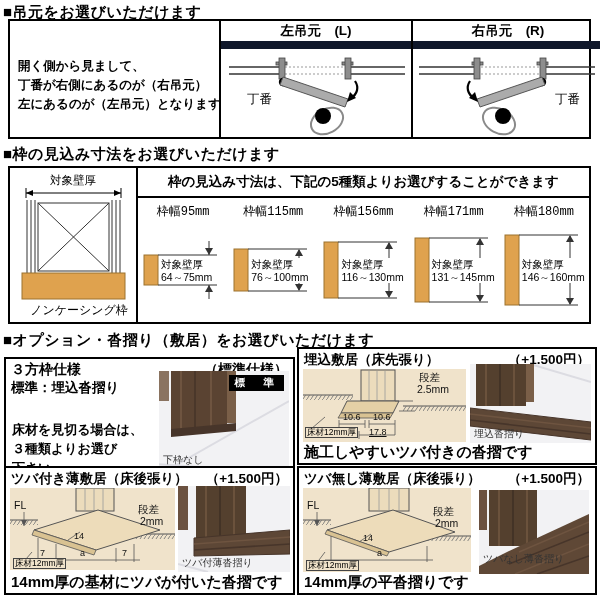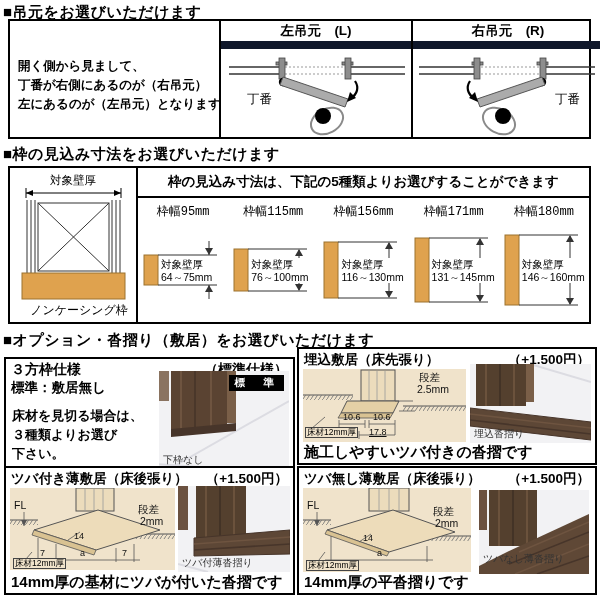--- a/index.html
+++ b/index.html
@@ -32,21 +32,21 @@
   .p-price{position:absolute;right:5px;top:2px;font-weight:bold;font-size:13.5px;white-space:nowrap;}
   .p-foot{position:absolute;left:5px;bottom:1px;font-weight:bold;font-size:15px;white-space:nowrap;}
   .diagram{position:absolute;background:#f0e3cb;}
   .dlab{position:absolute;font-size:10.5px;line-height:1;white-space:nowrap;color:#111;}
   .ddim{position:absolute;font-size:9px;line-height:1;white-space:nowrap;color:#111;}
   .dbox{position:absolute;font-size:8.5px;line-height:1.1;border:1px solid #444;background:#f0e3cb;padding:0 1px;white-space:nowrap;}
   .photo{position:absolute;overflow:hidden;background:#14b8a6;}
   .pcap{position:absolute;left:4px;bottom:2px;font-size:10px;color:#333;white-space:nowrap;}
   .badge{position:absolute;top:4px;right:5px;background:#000;color:#fff;font-size:10.5px;font-weight:bold;
          padding:1px 6px;letter-spacing:4px;white-space:nowrap;}
-  .p1-body{position:absolute;left:6px;top:48px;font-weight:bold;font-size:13px;line-height:1.45;}
+  .p1-body{position:absolute;left:6px;top:62px;font-weight:bold;font-size:13px;line-height:1.45;}
   .p1-body span{display:block;white-space:nowrap;}
   .p1-title2{position:absolute;left:5px;top:20px;font-weight:bold;font-size:13.5px;white-space:nowrap;}
   svg{display:block;}
 </style>
 </head>
 <body>
 
 <div id="app">
 
   <svg width="0" height="0" style="position:absolute">
@@ -232,21 +232,21 @@
         </div>
 
       </div>
     </div>
   </div>
 
   <div class="sec-head" style="left:3px;top:331px;">■オプション・沓摺り（敷居）をお選びいただけます</div>
 
   <div class="panel" style="left:4px;top:347px;width:287px;height:114px;margin-top:10px;">
     <span class="p-title" style="font-size:14px;">３方枠仕様</span>
-    <span class="p1-title2">標準：敷居無し</span>
+    <span class="p1-title2">標準：埋込沓摺り</span>
     <span class="p-price" style="font-size:14px;">（標準仕様）</span>
     <div class="p1-body">
       <span>床材を見切る場合は、</span>
       <span>３種類よりお選び</span>
       <span>下さい。</span>
     </div>
     <div class="photo" style="left:153px;top:12px;width:130px;height:98px;">
       <svg width="130" height="98" viewBox="0 0 130 98">
         <rect width="130" height="98" fill="#f2f2f4"></rect>
         <line x1="10" y1="98" x2="130" y2="30" stroke="#dcdce2" stroke-width="2"></line>

